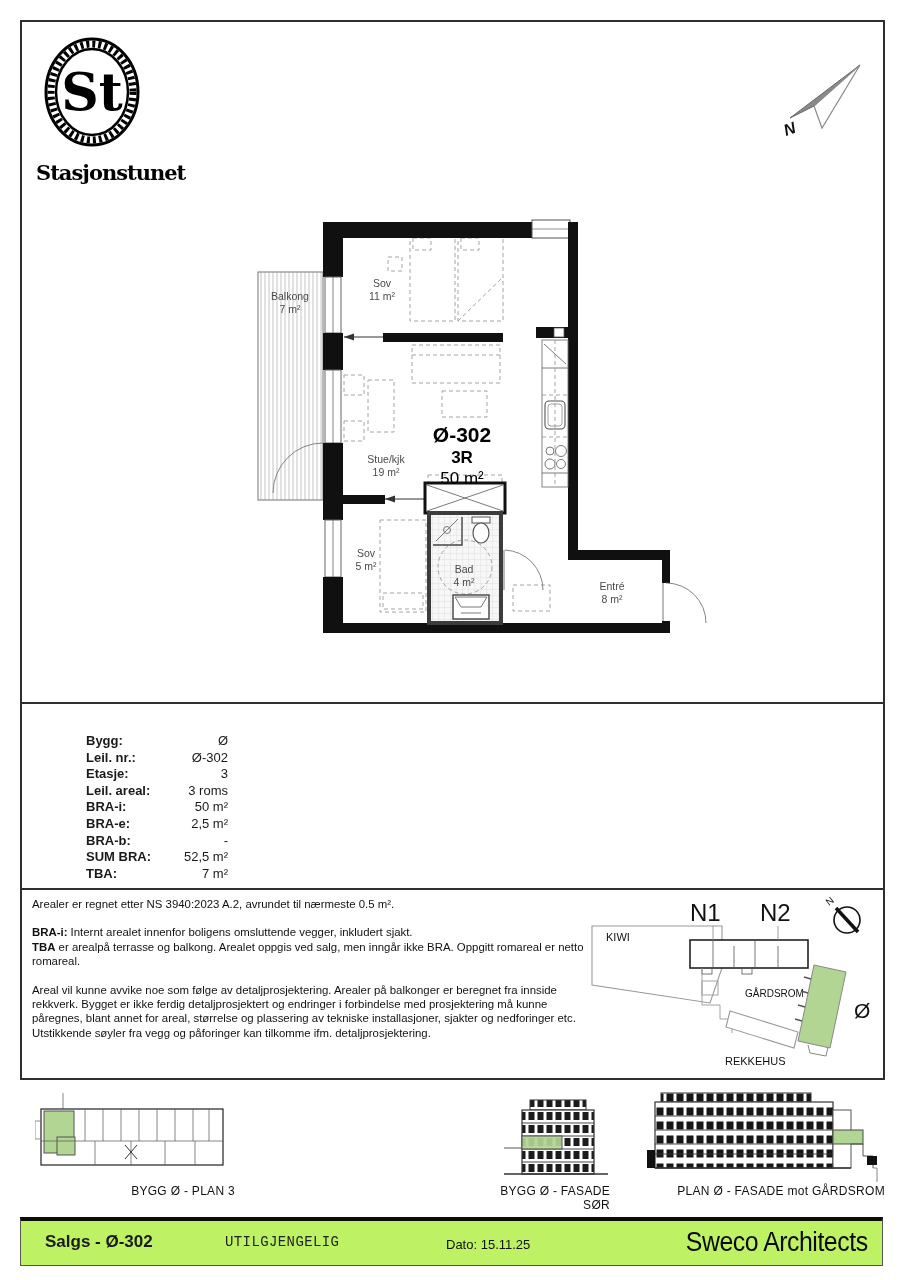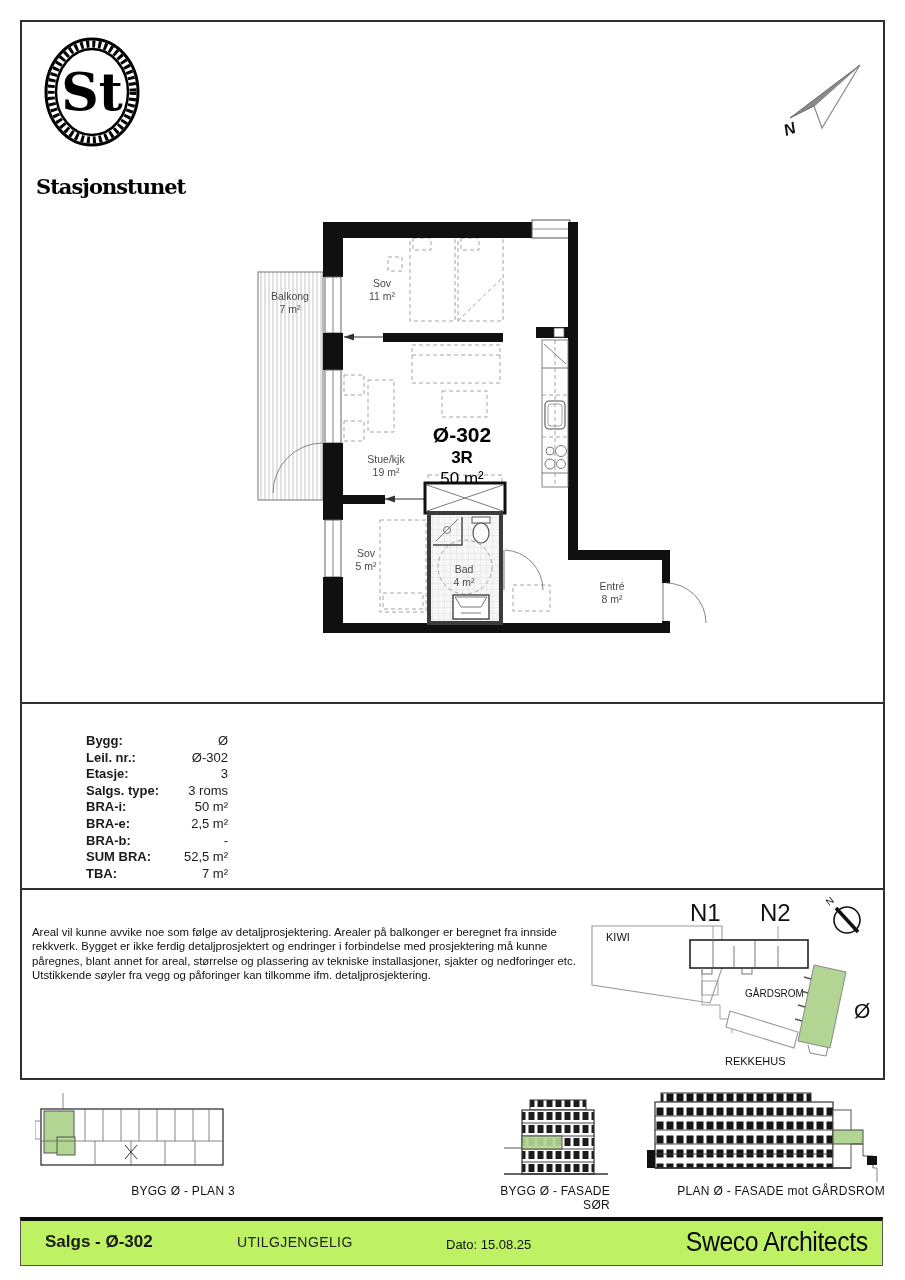--- a/index.html
+++ b/index.html
@@ -5,21 +5,21 @@
   html,body{margin:0;padding:0;}
   body{
     width:905px;height:1280px;position:relative;background:#fff;
     font-family:"Liberation Sans",sans-serif;color:#1a1a1a;overflow:hidden;
   }
   .abs{position:absolute;}
   #main-border{left:20px;top:20px;width:861px;height:1056px;border:2px solid #2f2f2f;}
   .hdiv{left:20px;width:865px;height:0;border-top:2px solid #2f2f2f;}
   
   #logo-block{left:30px;top:30px;width:140px;}
-  #logo-wordmark{font-family:"DejaVu Serif",serif;font-weight:bold;font-size:21px;letter-spacing:-1px;color:#000;margin-top:16px;margin-left:6px;}
+  #logo-wordmark{font-family:"DejaVu Serif",serif;font-weight:bold;font-size:21px;letter-spacing:-1px;color:#000;margin-top:2px;margin-left:6px;}
   
   #info-table{left:38px;top:733px;width:190px;font-size:13px;line-height:16.6px;}
   .trow{display:flex;padding-left:48px;}
   .tlabel{width:100px;font-weight:bold;}
   .tvalue{width:90px;text-align:right;}
   
   #notes{left:32px;top:897px;width:552px;font-size:11.4px;line-height:14.4px;color:#111;}
   #notes .gap{height:14px;}
   
   .roomlbl{font:10.5px "Liberation Sans",sans-serif;fill:#4a4a4a;text-anchor:middle;}
@@ -28,21 +28,21 @@
   .thin{stroke:#6b6b6b;stroke-width:0.9;fill:none;}
   .thin2{stroke:#444;stroke-width:1.4;fill:none;}
   .dash{stroke:#9a9a9a;stroke-width:0.9;stroke-dasharray:4 3;fill:none;}
   .arc{stroke:#777;stroke-width:0.9;fill:none;}
   
   .diag-label{font-size:12px;color:#111;text-align:right;letter-spacing:0.3px;}
   .site-lbl{font-family:"Liberation Sans",sans-serif;fill:#111;}
   
   #footer-bar{left:20px;top:1217px;width:861px;height:44px;border:1px solid #555;border-top:4px solid #0c0c0c;background:#bef264;}
   #footer-sales{left:24px;top:11px;font-size:17px;font-weight:bold;}
-  #footer-status{left:216px;top:13px;font-size:14px;color:#222;letter-spacing:0.4px;}
+  #footer-status{left:204px;top:13px;font-size:14px;color:#222;letter-spacing:0.4px;font-family:Liberation Mono, monospace;}
   #footer-date{left:425px;top:16px;font-size:13px;color:#111;}
   #footer-arch{right:14px;top:6px;font-size:27px;letter-spacing:-0.5px;transform:scaleX(0.92);transform-origin:right center;color:#0a0a0a;}
 </style>
 </head>
 <body>
 
 
 
 
 <div class="abs" id="main-border"></div>
@@ -215,21 +215,21 @@
     </div>
   <div class="trow">
       <span class="tlabel">Leil. nr.:</span>
       <span class="tvalue">Ø-302</span>
     </div>
   <div class="trow">
       <span class="tlabel">Etasje:</span>
       <span class="tvalue">3</span>
     </div>
   <div class="trow">
-      <span class="tlabel">Salgs. type:</span>
+      <span class="tlabel">Leil. areal:</span>
       <span class="tvalue">3 roms</span>
     </div>
   <div class="trow">
       <span class="tlabel">BRA-i:</span>
       <span class="tvalue">50 m²</span>
     </div>
   <div class="trow">
       <span class="tlabel">BRA-e:</span>
       <span class="tvalue">2,5 m²</span>
     </div>
@@ -242,21 +242,24 @@
       <span class="tvalue">52,5 m²</span>
     </div>
   <div class="trow">
       <span class="tlabel">TBA:</span>
       <span class="tvalue">7 m²</span>
     </div>
 </div>
 
 
 <div class="abs" id="notes">
+  <div>Arealer er regnet etter NS 3940:2023 A.2, avrundet til nærmeste 0.5 m².</div>
   <div class="gap"></div>
+  <div><b>BRA-i:</b> <span>Internt arealet innenfor boligens omsluttende vegger, inkludert sjakt.</span></div>
+  <div><b>TBA</b> <span>er arealpå terrasse og balkong. Arealet oppgis ved salg, men inngår ikke BRA. Oppgitt romareal er netto romareal.</span></div>
   <div class="gap"></div>
   <div>Areal vil kunne avvike noe som følge av detaljprosjektering. Arealer på balkonger er beregnet fra innside rekkverk. Bygget er ikke ferdig detaljprosjektert og endringer i forbindelse med prosjektering må kunne påregnes, blant annet for areal, størrelse og plassering av tekniske installasjoner, sjakter og nedforinger etc. Utstikkende søyler fra vegg og påforinger kan tilkomme ifm. detaljprosjektering.</div>
 </div>
 
 
 <svg class="abs" style="left:582px;top:893px;" width="302" height="182" viewBox="0 0 302 182">
 
   <polygon points="10,33 140,33 140,75 128,110 10,92" fill="#fff" stroke="#999" stroke-width="1.1"></polygon>
   <text class="site-lbl" x="24" y="48" font-size="11">KIWI</text>
 
@@ -373,18 +376,18 @@
   <rect x="222" y="66" width="10" height="9" fill="#111"></rect>
   <polyline points="228,78 232,78 232,92" fill="none" stroke="#888" stroke-width="1"></polyline>
   <line x1="10" y1="78" x2="206" y2="78" stroke="#333" stroke-width="1.4"></line>
 </svg>
 <div class="abs diag-label" style="left:645px;top:1184px;width:240px;">PLAN Ø - FASADE mot GÅRDSROM</div>
 
 
 <div class="abs" id="footer-bar">
   <span class="abs" id="footer-sales">Salgs - Ø-302</span>
   <span class="abs" id="footer-status">UTILGJENGELIG</span>
-  <span class="abs" id="footer-date">Dato: 15.08.25</span>
+  <span class="abs" id="footer-date">Dato: 15.11.25</span>
   <span class="abs" id="footer-arch">Sweco Architects</span>
 </div>
 
 
 
 
 </body></html>

